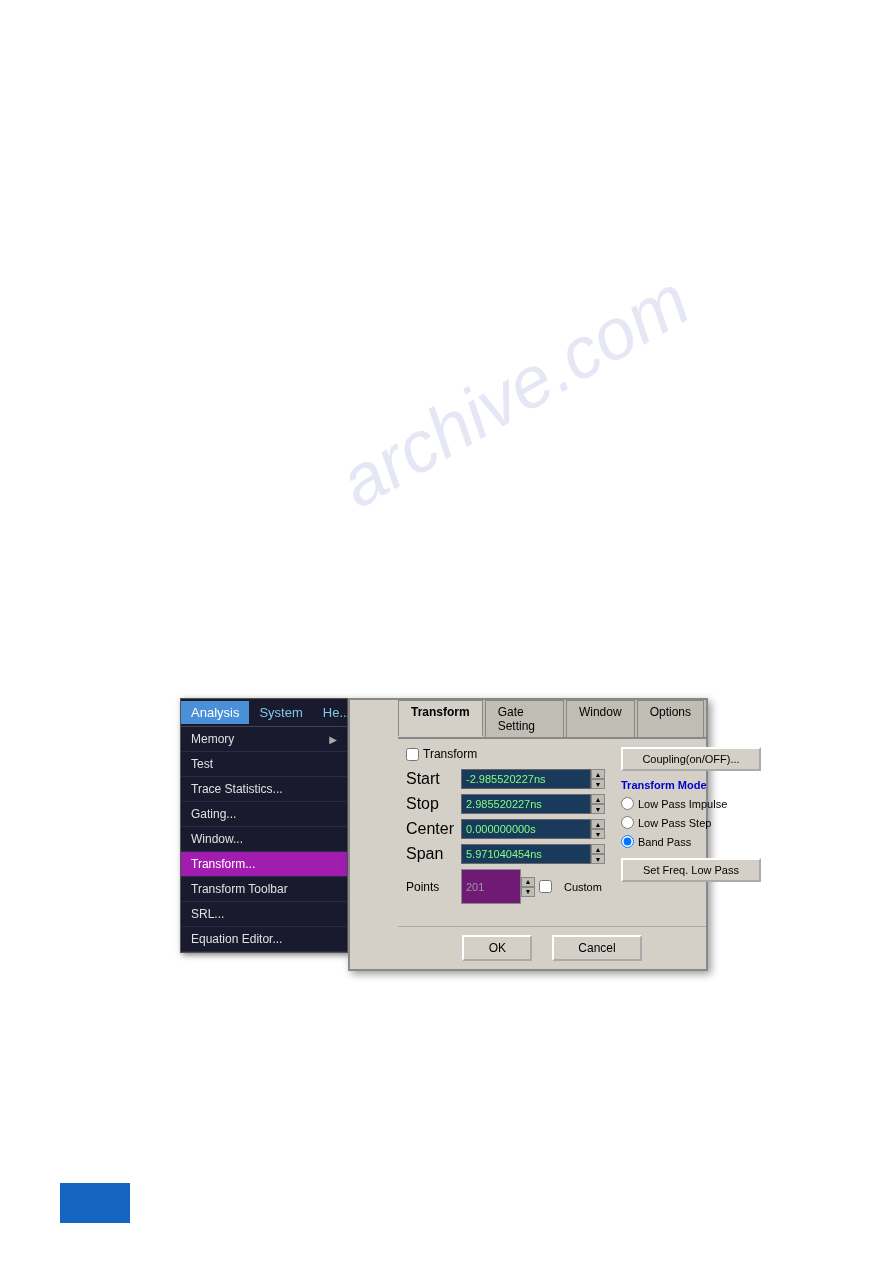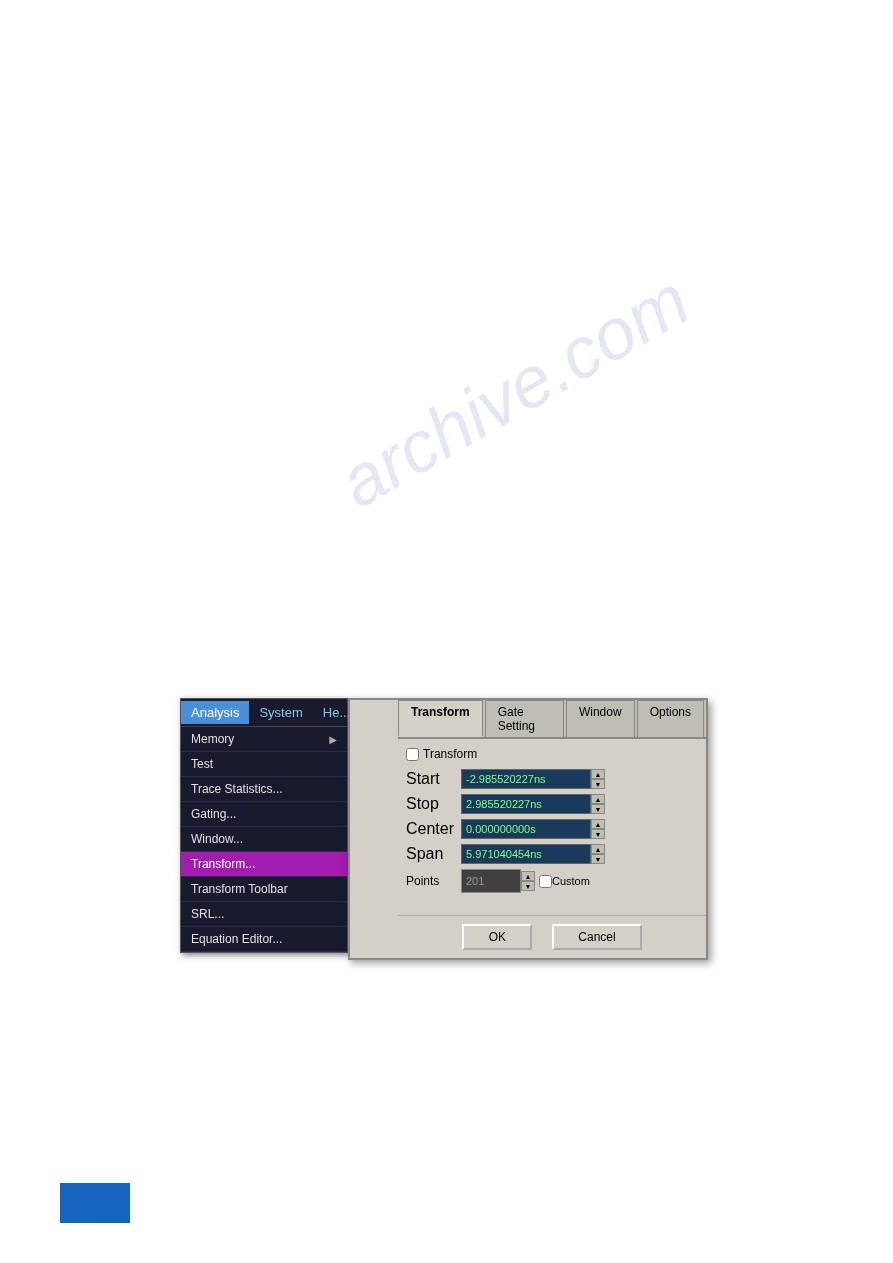--- a/index.html
+++ b/index.html
@@ -240,40 +240,40 @@
       align-items: center;
       margin-bottom: 14px;
     }
 
     .points-label {
       width: 55px;
       font-size: 12px;
     }
 
     .points-input {
-      background: #404040;
+      background: #701a75;
       border: 1px solid #888;
       color: #999;
       padding: 2px 4px;
       font-size: 11px;
       width: 60px;
-      height: 24px;
+      height: 35px;
     }
 
     .points-spinner {
       display: flex;
       flex-direction: column;
     }
 
     .custom-checkbox-group {
       display: flex;
       align-items: center;
       margin-left: 4px;
       font-size: 11px;
-      gap: 0;
+      gap: 12px;
     }
 
     .dialog-footer {
       display: flex;
       justify-content: center;
       gap: 20px;
       padding: 8px;
       background: #d4d0c8;
       border-top: 1px solid #aaa;
     }
@@ -415,20 +415,37 @@
                 <button class="spinner-btn">▲</button>
                 <button class="spinner-btn">▼</button>
               </div>
               <div class="custom-checkbox-group">
                 <input type="checkbox" style="">
                 <span>Custom</span>
               </div>
             </div>
           </div>
 
+          <div class="right-panel">
+            <button class="coupling-btn">Coupling(on/OFF)...</button>
+            <div class="transform-mode-label">Transform Mode</div>
+            <div class="radio-item">
+              <input type="radio" name="transform-mode" style="">
+              <span>Low Pass Impulse</span>
+            </div>
+            <div class="radio-item">
+              <input type="radio" name="transform-mode" style="">
+              <span>Low Pass Step</span>
+            </div>
+            <div class="radio-item">
+              <input type="radio" name="transform-mode" checked="" style="">
+              <span>Band Pass</span>
+            </div>
+            <button class="set-freq-btn">Set Freq. Low Pass</button>
+          </div>
         </div>
       </div>
 
       <div class="dialog-footer">
         <button class="footer-btn">OK</button>
         <button class="footer-btn">Cancel</button>
       </div>
     </div>
 
   </div>

